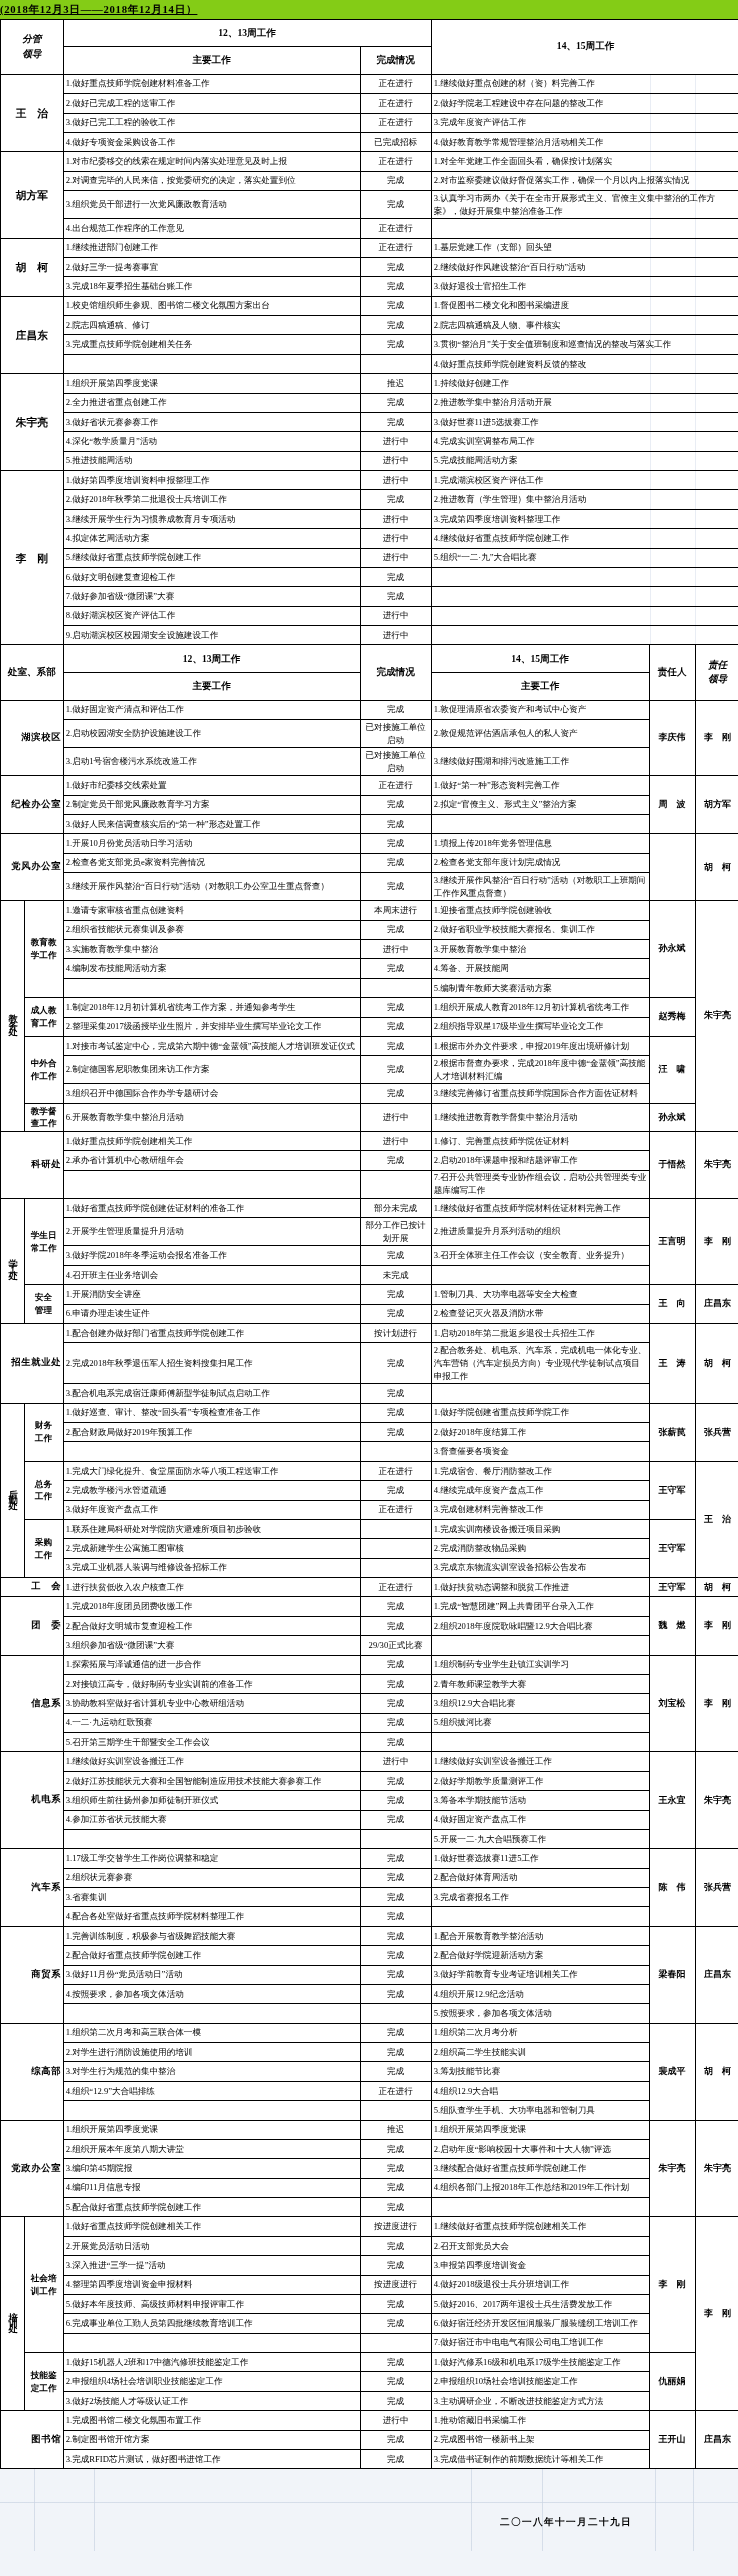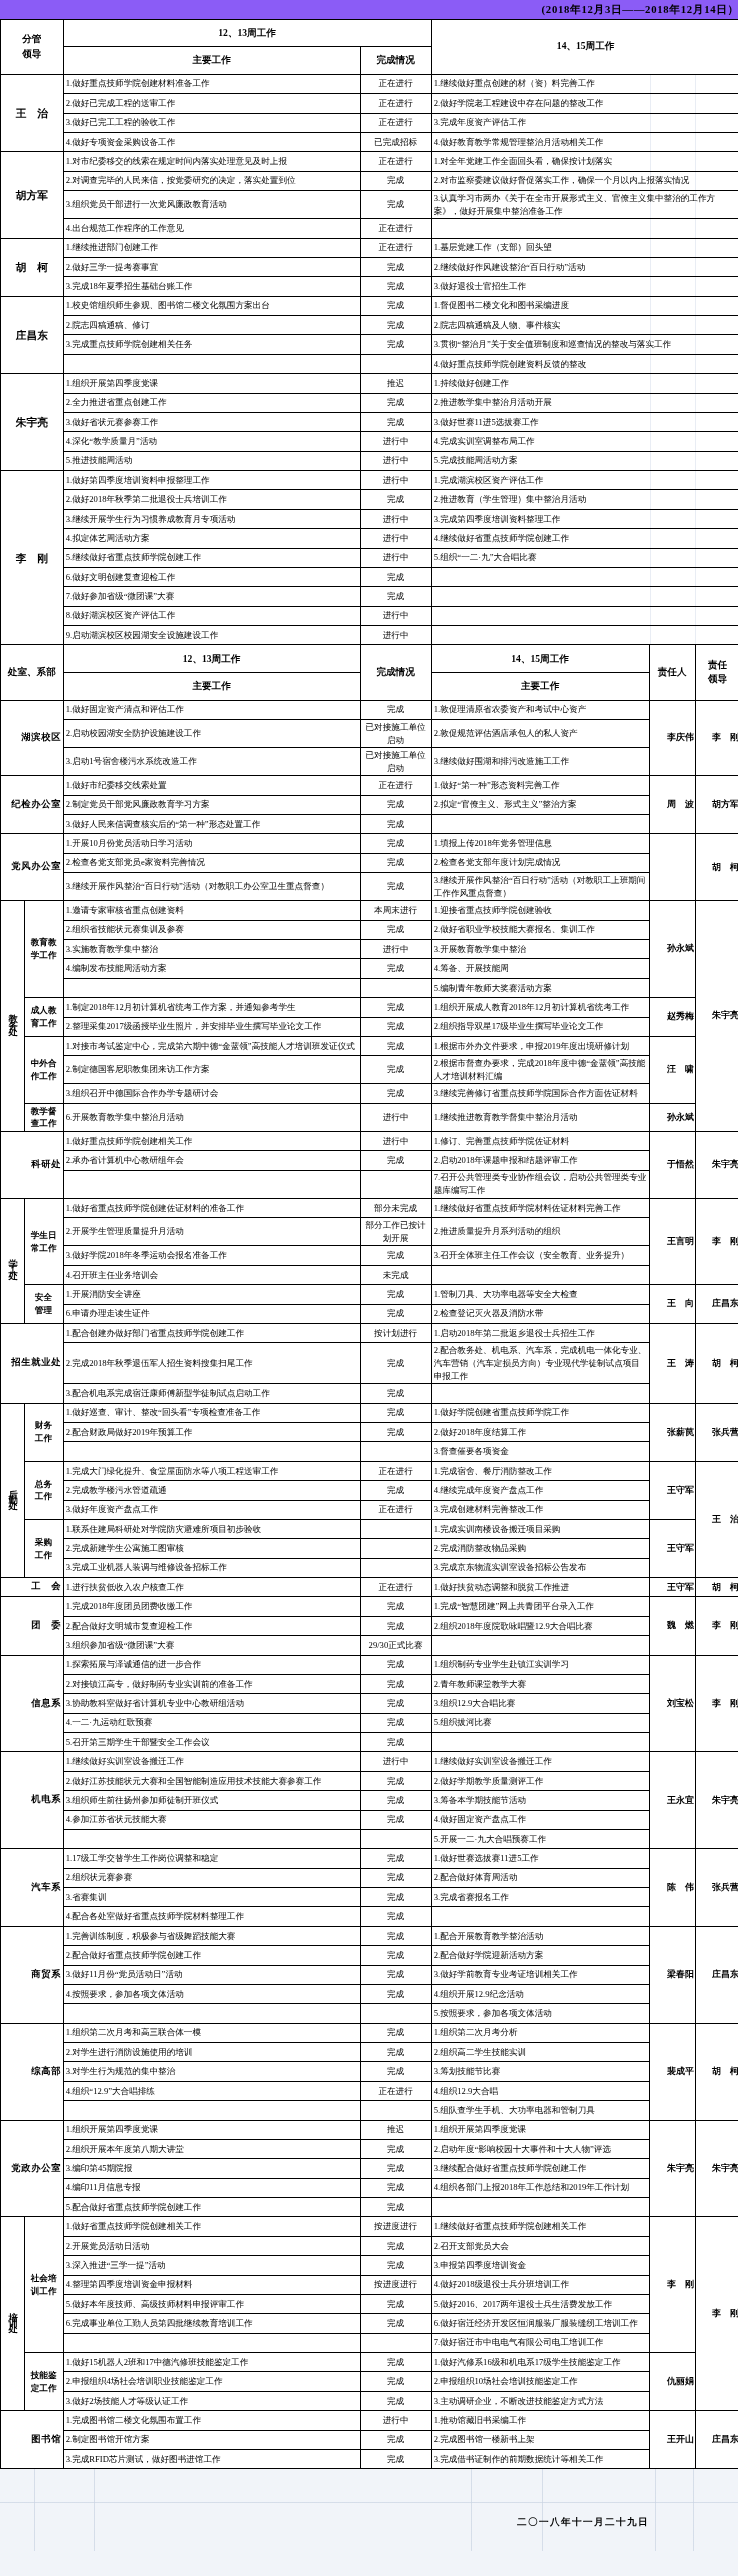--- a/index.html
+++ b/index.html
@@ -1,40 +1,40 @@
 <!DOCTYPE html>
 <html style="font-size:11.4px"><head>
 <meta charset="utf-8">
 <style>
   html,body{margin:0;padding:0;background:#dde3ec;}
   .page{width:739px;min-height:2576px;background:#f1f4f9;font-family:"Liberation Serif",serif;color:#000;margin:0;position:relative;}
-  .doc-title{height:18.6px;line-height:18.6px;text-align:right;font-size:10.7px;font-weight:600;background:#8b5cf6;letter-spacing:0.7px;}
+  .doc-title{height:18.6px;line-height:18.6px;text-align:left;font-size:10.7px;font-weight:600;background:#84cc16;letter-spacing:0.7px;text-decoration:underline;}
   table.grid{border-collapse:collapse;table-layout:fixed;width:739px;background:#ffffff;border:1.4px solid #000;}
   td{border:0.7px solid #000;padding:0.7px 2.1px;font-size:8.6px;line-height:1.5;vertical-align:middle;word-break:break-all;overflow:hidden;}
   tr.sect-top > td{border-top:1.4px solid #000;}
   .hdr-cell{text-align:center;font-size:9.6px;font-weight:600;height:13px;padding:0.7px 1.4px;}
   .c-main{text-align:left;height:17px;}
   .c-status{text-align:center;padding:0.7px 3.6px;}
   .c-next{text-align:left;}
   .c-next-top{background-image:linear-gradient(#dfe5ef,#dfe5ef),linear-gradient(#dfe5ef,#dfe5ef);background-size:0.7px 100%,0.7px 100%;background-position:218px 0,263px 0;background-repeat:no-repeat;}
   .name-cell{text-align:center;font-size:10.7px;font-weight:600;}
   .dept-name{text-align:right;font-size:9.3px;font-weight:600;letter-spacing:0.7px;padding:0.7px 1.4px;font-family:Liberation Serif, serif;}
   .vert-cell{text-align:center;padding:0;}
   .vert{writing-mode:vertical-rl;text-orientation:upright;margin:0 auto;font-size:9.3px;font-weight:600;letter-spacing:6.4px;}
   .group-label{text-align:center;font-size:8.6px;font-weight:600;padding:0.7px 1.4px;}
   .w3{width:3.05em;margin:0 auto;text-align:center;}
   .w2{width:2.05em;margin:0 auto;text-align:left;}
-  .wrap2{width:2.1em;margin:12px auto;text-align:center;}
-  .person,.leader{text-align:right;font-size:9px;font-weight:600;padding:0.7px 0.7px;}
+  .wrap2{width:2.1em;margin:12px auto;text-align:center;font-style:italic;}
+  .person,.leader{text-align:center;font-size:9px;font-weight:600;padding:0.7px 0.7px;}
   .footer-area{position:relative;width:739px;height:82px;background-color:#f1f4f9;
     background-image:linear-gradient(#c9d3e2,#c9d3e2),linear-gradient(#c9d3e2,#c9d3e2),linear-gradient(#c9d3e2,#c9d3e2),linear-gradient(#c9d3e2,#c9d3e2),linear-gradient(#c9d3e2,#c9d3e2),linear-gradient(#c9d3e2,#c9d3e2),linear-gradient(#c9d3e2,#c9d3e2);
     background-size:0.7px 100%,0.7px 100%,0.7px 100%,0.7px 100%,0.7px 100%,0.7px 100%,100% 0.7px;
     background-position:34px 0,94px 0,471px 0,542px 0,655px 0,693px 0,0 33px;
     background-repeat:no-repeat;}
-  .doc-date{position:absolute;left:517px;top:47px;font-size:9.6px;font-weight:600;letter-spacing:1.4px;}
+  .doc-date{position:absolute;left:500px;top:47px;font-size:9.6px;font-weight:600;letter-spacing:1.4px;}
 </style>
 </head>
 <body>
 
 <div class="page">
   <div class="doc-title">(2018年12月3日——2018年12月14日）</div>
   <table class="grid">
     <colgroup>
       <col style="width:23.6px">
         <col style="width:39px">

